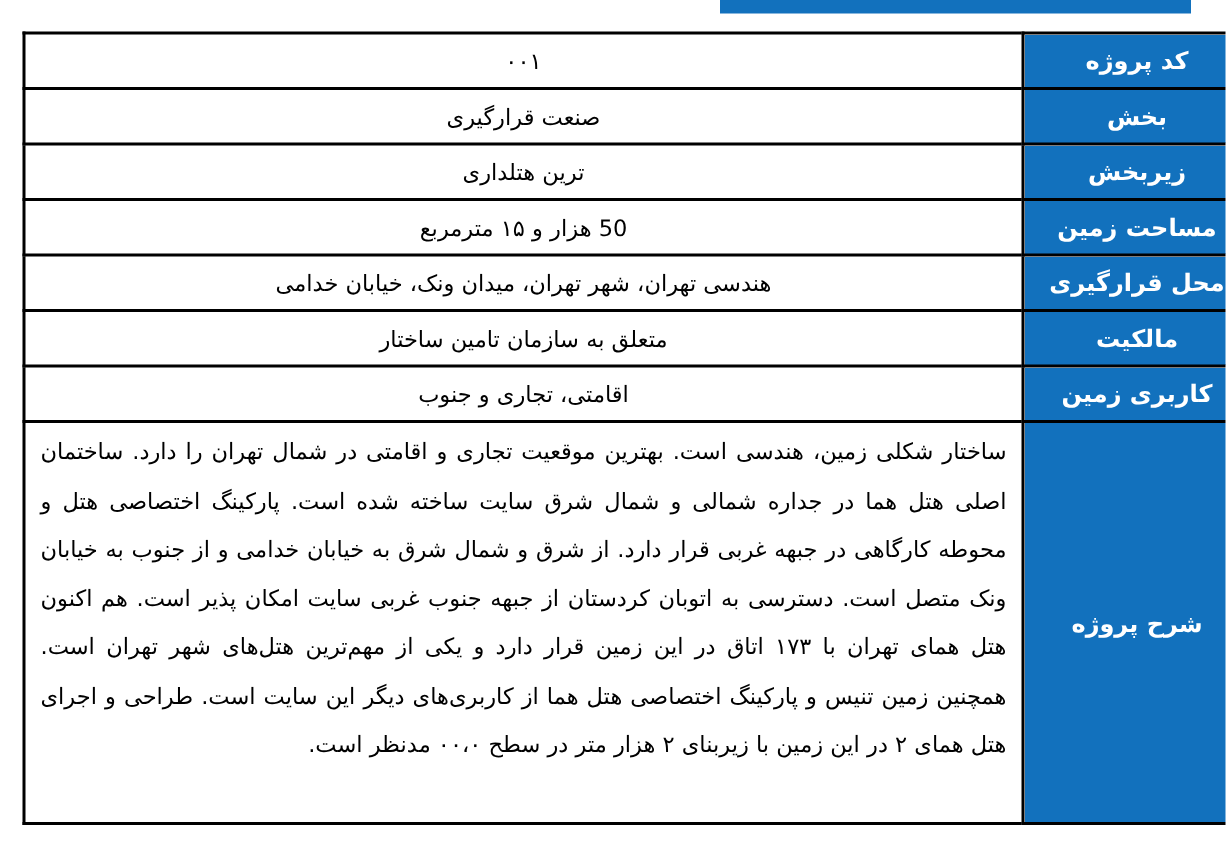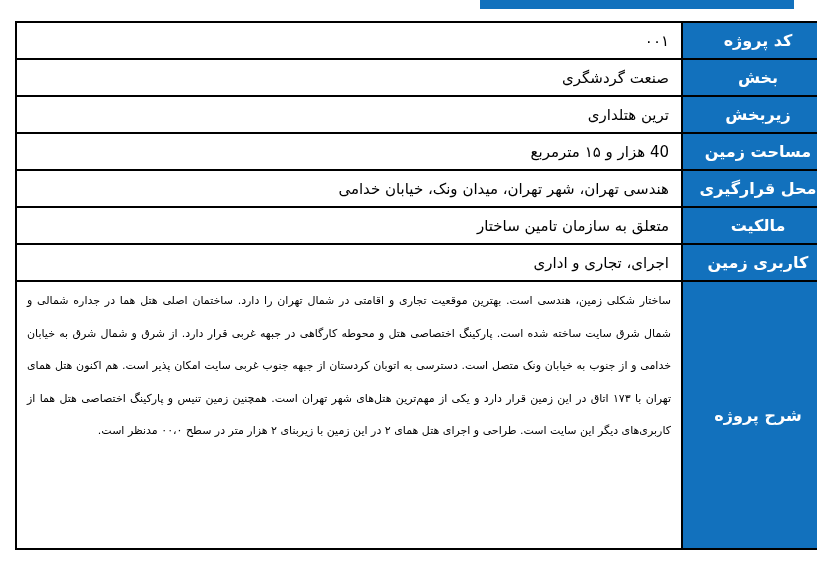--- a/index.html
+++ b/index.html
@@ -41,73 +41,73 @@
     font-weight: bold;
     font-size: 16px;
     text-align: center;
     vertical-align: middle;
     padding: 0 2px;
   }
   td.val {
     width: 640px;
     color: #000000;
     font-size: 15px;
-    text-align: right;
+    text-align: center;
     vertical-align: middle;
     padding: 0 12px;
     background: #ffffff;
   }
   tr.data-row {
     height: 37px;
   }
   tr.desc-row {
     height: 268px;
   }
   td.desc {
     text-align: justify;
     text-justify: inter-word;
     vertical-align: top;
     padding: 3px 10px 0 10px;
     line-height: 32.5px;
-    font-size: 11px;
+    font-size: 15px;
   }
 </style>
 </head>
 <body>
 
 <div class="top-strip"></div>
 
 <table class="doc-table">
   <tbody>
     <tr class="data-row">
       <th class="hdr">کد پروژه</th>
       <td class="val">۰۰۱</td>
     </tr>
     <tr class="data-row">
       <th class="hdr">بخش</th>
-      <td class="val">صنعت گردشگری</td>
+      <td class="val">صنعت قرارگیری</td>
     </tr>
     <tr class="data-row">
       <th class="hdr">زیربخش</th>
       <td class="val">ترین هتلداری</td>
     </tr>
     <tr class="data-row">
       <th class="hdr">مساحت زمین</th>
-      <td class="val">40 هزار و ۱۵ مترمربع</td>
+      <td class="val">50 هزار و ۱۵ مترمربع</td>
     </tr>
     <tr class="data-row">
       <th class="hdr">محل قرارگیری</th>
       <td class="val">هندسی تهران، شهر تهران، میدان ونک، خیابان خدامی</td>
     </tr>
     <tr class="data-row">
       <th class="hdr">مالکیت</th>
       <td class="val">متعلق به سازمان تامین ساختار</td>
     </tr>
     <tr class="data-row">
       <th class="hdr">کاربری زمین</th>
-      <td class="val">اجرای، تجاری و اداری</td>
+      <td class="val">اقامتی، تجاری و جنوب</td>
     </tr>
     <tr class="desc-row">
       <th class="hdr">شرح پروژه</th>
       <td class="val desc">ساختار شکلی زمین، هندسی است. بهترین موقعیت تجاری و اقامتی در شمال تهران را دارد. ساختمان اصلی هتل هما در جداره شمالی و شمال شرق سایت ساخته شده است. پارکینگ اختصاصی هتل و محوطه کارگاهی در جبهه غربی قرار دارد. از شرق و شمال شرق به خیابان خدامی و از جنوب به خیابان ونک متصل است. دسترسی به اتوبان کردستان از جبهه جنوب غربی سایت امکان پذیر است. هم اکنون هتل همای تهران با ۱۷۳ اتاق در این زمین قرار دارد و یکی از مهم‌ترین هتل‌های شهر تهران است. همچنین زمین تنیس و پارکینگ اختصاصی هتل هما از کاربری‌های دیگر این سایت است. طراحی و اجرای هتل همای ۲ در این زمین با زیربنای ۲ هزار متر در سطح ۰۰،۰ مدنظر است.</td>
     </tr>
   </tbody>
 </table>
 
 </body></html>

